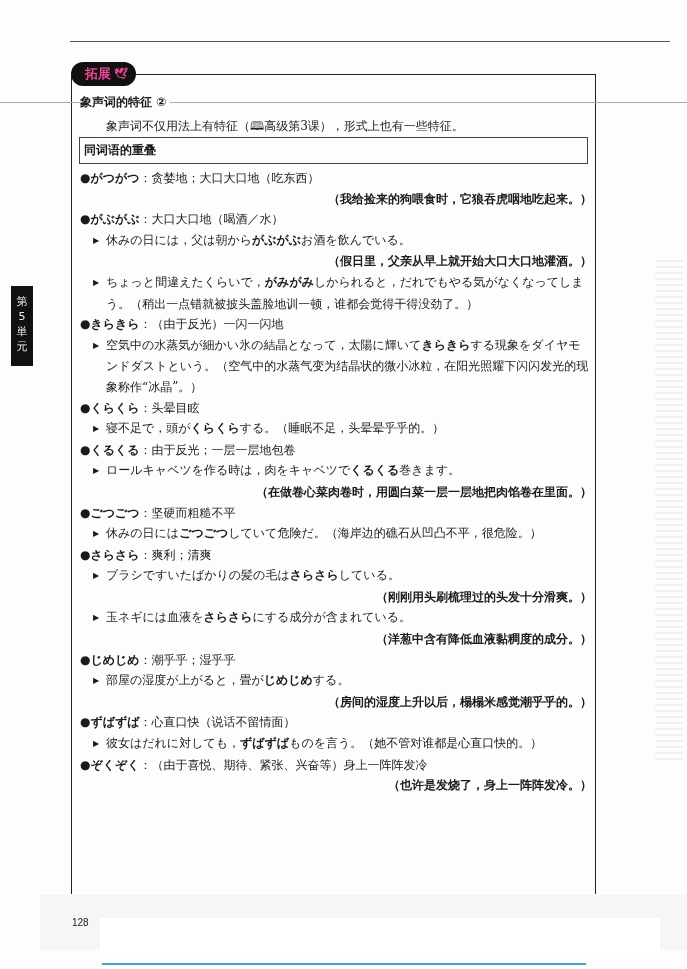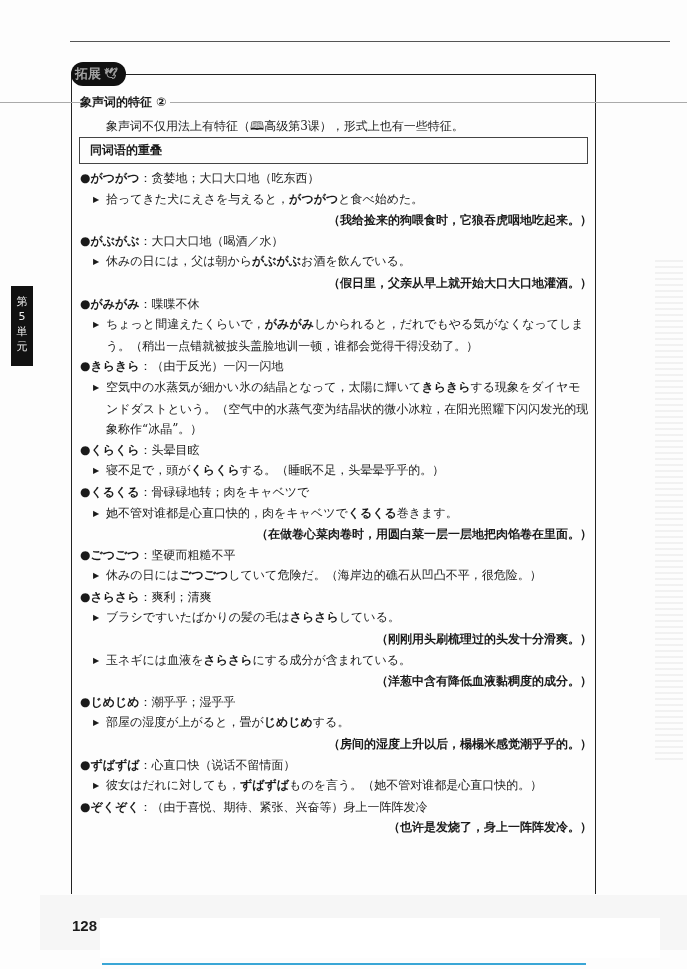--- a/index.html
+++ b/index.html
@@ -2,42 +2,42 @@
 <html><head>
 <meta charset="utf-8">
 <style>
   * { box-sizing: border-box; margin: 0; padding: 0; }
   html, body { width: 687px; height: 969px; background: #ffffff; overflow: hidden; }
   body { position: relative; font-family: "DejaVu Serif", "Liberation Serif", serif; color: #1a1a1a; }
   .page { position: absolute; left: 0; top: 0; width: 687px; height: 969px; background: #fdfdfd; }
   .top-rule { position: absolute; left: 70px; top: 41px; width: 600px; height: 1px; background: #555; }
   .box { position: absolute; left: 71px; top: 74px; width: 525px; height: 820px;
          border-top: 1.5px solid #222; border-right: 1.5px solid #222; border-left: 1.5px solid #222; }
-  .badge { position: absolute; left: 71px; top: 62px; height: 24px; padding: 0 8px 0 4px;
-           background: #111; color: #a3a3a3; border-radius: 12px; font-family: "DejaVu Sans", sans-serif;
+  .badge { position: absolute; left: 71px; top: 62px; height: 24px; padding: 0 8px 0 14px;
+           background: #111; color: #ec4899; border-radius: 12px; font-family: "DejaVu Sans", sans-serif;
            font-weight: bold; font-size: 13px; line-height: 24px; display: flex; align-items: center; gap: 3px; }
   .badge .bird { font-size: 11px; }
   .h-line { position: absolute; left: 0; top: 102px; width: 687px; height: 1px; background: #aaa; }
   .heading { position: absolute; left: 80px; top: 94px; font-family: "DejaVu Sans", sans-serif; font-weight: bold;
              font-size: 12px; background: #fdfdfd; padding-right: 4px; }
   .intro { position: absolute; left: 106px; top: 117px; font-size: 12px; }
   .subbox { position: absolute; left: 79px; top: 137px; width: 509px; height: 27px; border: 1px solid #444;
-            font-family: "DejaVu Sans", sans-serif; font-weight: bold; font-size: 12px; line-height: 25px; padding-left: 10px; }
+            font-family: "DejaVu Sans", sans-serif; font-weight: bold; font-size: 12px; line-height: 25px; padding-left: 4px; }
   .content { position: absolute; left: 80px; top: 168px; width: 512px; font-size: 12px; line-height: 20.6px; }
   .entry-head { white-space: nowrap; }
   .entry-head .dot { font-size: 12px; }
   .entry-head .word { font-family: "DejaVu Sans", sans-serif; font-weight: bold; }
   .ex { padding-left: 26px; text-indent: -13px; }
   .ex .tri { font-size: 8px; display: inline-block; width: 13px; text-indent: 0; vertical-align: 1px; }
   .ex .kw { font-family: "DejaVu Sans", sans-serif; font-weight: bold; }
   .tr { text-align: right; font-weight: bold; }
   .side-tab { position: absolute; left: 11px; top: 286px; width: 22px; height: 80px; background: #111; color: #eee;
               font-family: "DejaVu Sans", sans-serif; font-size: 11px; line-height: 15px; text-align: center;
               padding-top: 8px; display: flex; flex-direction: column; align-items: center; }
-  .page-num { position: absolute; left: 72px; top: 917px; font-family: "Liberation Sans", sans-serif; font-weight: bold; font-size: 15px; }
+  .page-num { position: absolute; left: 72px; top: 917px; font-family: "Liberation Sans", sans-serif; font-weight: normal; font-size: 10px; }
   .blue-rule { position: absolute; left: 102px; top: 963px; width: 484px; height: 1.5px; background: #3aa6d6; }
   .edge-noise { position: absolute; left: 655px; top: 260px; width: 28px; height: 500px;
                 background: repeating-linear-gradient(180deg, #e8e8e8 0 2px, #fdfdfd 2px 6px); opacity: .55; }
   .bottom-band { position: absolute; left: 40px; top: 895px; width: 647px; height: 55px; background: #f6f6f6; }
   .bottom-white { position: absolute; left: 100px; top: 918px; width: 560px; height: 40px; background: #fff; }
 </style>
 </head>
 <body>
 
 <div class="page">
@@ -49,33 +49,31 @@
     <span>拓展</span>
     <span class="bird">🕊</span>
   </div>
 
   <div class="heading">象声词的特征 ②</div>
   <div class="intro">象声词不仅用法上有特征（🕮高级第3课），形式上也有一些特征。</div>
   <div class="subbox">同词语的重叠</div>
 
   <div class="content" id="content">
       <div class="entry-head"><span class="dot">●</span><span class="word">がつがつ</span><span>：贪婪地；大口大口地（吃东西）</span></div>
-      <div class="ex"><span class="tri">▶</span><span>拾ってきた犬にえさを与えると，</span><span class="kw">がつがつ</span><span>と食べ始めた。</span></div>
       <div class="tr">（我给捡来的狗喂食时，它狼吞虎咽地吃起来。）</div>
       <div class="entry-head"><span class="dot">●</span><span class="word">がぶがぶ</span><span>：大口大口地（喝酒／水）</span></div>
       <div class="ex"><span class="tri">▶</span><span>休みの日には，父は朝から</span><span class="kw">がぶがぶ</span><span>お酒を飲んでいる。</span></div>
       <div class="tr">（假日里，父亲从早上就开始大口大口地灌酒。）</div>
-      <div class="entry-head"><span class="dot">●</span><span class="word">がみがみ</span><span>：喋喋不休</span></div>
       <div class="ex"><span class="tri">▶</span><span>ちょっと間違えたくらいで，</span><span class="kw">がみがみ</span><span>しかられると，だれでもやる気がなくなってしまう。（稍出一点错就被披头盖脸地训一顿，谁都会觉得干得没劲了。）</span></div>
       <div class="entry-head"><span class="dot">●</span><span class="word">きらきら</span><span>：（由于反光）一闪一闪地</span></div>
       <div class="ex"><span class="tri">▶</span><span>空気中の水蒸気が細かい氷の結晶となって，太陽に輝いて</span><span class="kw">きらきら</span><span>する現象をダイヤモンドダストという。（空气中的水蒸气变为结晶状的微小冰粒，在阳光照耀下闪闪发光的现象称作“冰晶”。）</span></div>
       <div class="entry-head"><span class="dot">●</span><span class="word">くらくら</span><span>：头晕目眩</span></div>
       <div class="ex"><span class="tri">▶</span><span>寝不足で，頭が</span><span class="kw">くらくら</span><span>する。（睡眠不足，头晕晕乎乎的。）</span></div>
-      <div class="entry-head"><span class="dot">●</span><span class="word">くるくる</span><span>：骨碌碌地转；肉をキャベツで</span></div>
-      <div class="ex"><span class="tri">▶</span><span>她不管对谁都是心直口快的，肉をキャベツで</span><span class="kw">くるくる</span><span>巻きます。</span></div>
+      <div class="entry-head"><span class="dot">●</span><span class="word">くるくる</span><span>：由于反光；一层一层地包卷</span></div>
+      <div class="ex"><span class="tri">▶</span><span>ロールキャベツを作る時は，肉をキャベツで</span><span class="kw">くるくる</span><span>巻きます。</span></div>
       <div class="tr">（在做卷心菜肉卷时，用圆白菜一层一层地把肉馅卷在里面。）</div>
       <div class="entry-head"><span class="dot">●</span><span class="word">ごつごつ</span><span>：坚硬而粗糙不平</span></div>
       <div class="ex"><span class="tri">▶</span><span>休みの日には</span><span class="kw">ごつごつ</span><span>していて危険だ。（海岸边的礁石从凹凸不平，很危险。）</span></div>
       <div class="entry-head"><span class="dot">●</span><span class="word">さらさら</span><span>：爽利；清爽</span></div>
       <div class="ex"><span class="tri">▶</span><span>ブラシですいたばかりの髪の毛は</span><span class="kw">さらさら</span><span>している。</span></div>
       <div class="tr">（刚刚用头刷梳理过的头发十分滑爽。）</div>
       <div class="ex"><span class="tri">▶</span><span>玉ネギには血液を</span><span class="kw">さらさら</span><span>にする成分が含まれている。</span></div>
       <div class="tr">（洋葱中含有降低血液黏稠度的成分。）</div>
       <div class="entry-head"><span class="dot">●</span><span class="word">じめじめ</span><span>：潮乎乎；湿乎乎</span></div>
       <div class="ex"><span class="tri">▶</span><span>部屋の湿度が上がると，畳が</span><span class="kw">じめじめ</span><span>する。</span></div>

